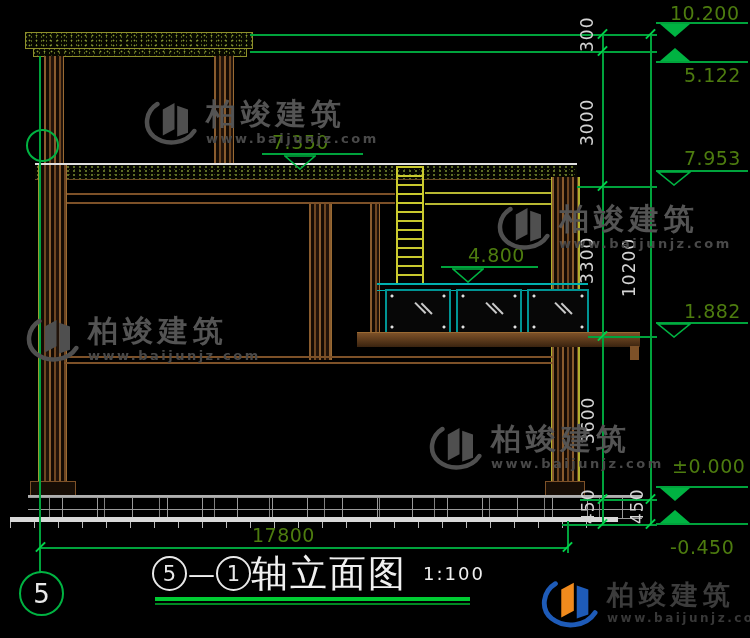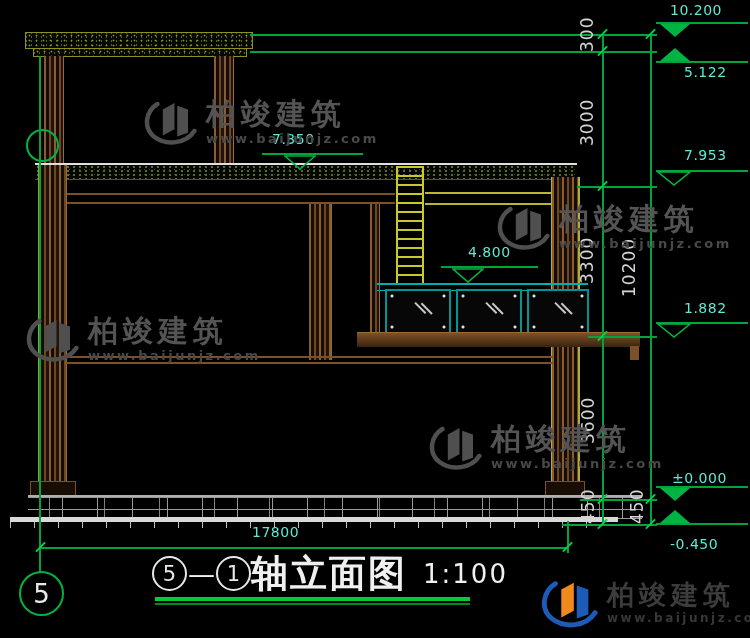--- a/index.html
+++ b/index.html
@@ -3,21 +3,21 @@
 <meta charset="utf-8">
 <style>
   html,body{margin:0;padding:0;background:#111}
   .canvas{position:relative;width:750px;height:638px;background:#000;overflow:hidden;
           font-family:"DejaVu Sans",sans-serif}
   .abs{position:absolute}
   .gline{background:#00a33c}
   .wline{background:#d8d8d8}
   .bline{background:#7d5128}
   .yline{background:#b8b832}
-  .dimtext{position:absolute;color:#5eead4;font-size:14px;letter-spacing:.5px;white-space:nowrap}
+  .dimtext{position:absolute;color:#4d7c0f;font-size:19px;letter-spacing:.5px;white-space:nowrap}
   .vdim{position:absolute;writing-mode:vertical-rl;transform:rotate(180deg);color:#d4d4d4;
         font-size:17px;letter-spacing:1px;display:flex;align-items:center;justify-content:center}
   .wall-v{position:absolute;background:repeating-linear-gradient(90deg,#8a5c2e 0 2px,#140b04 2px 5px,
           #6e4622 5px 7px,#21130a 7px 10px);border-right:1px solid #9a6a33}
   .speckle{position:absolute;background-color:#070800;
      background-image:radial-gradient(circle,#8c9c34 .8px,transparent 1.1px),
                       radial-gradient(circle,#55651f .8px,transparent 1.1px);
      background-size:7px 5px,5px 4px;background-position:0 0,3px 2px}
   .speckle-dk{position:absolute;background-color:#050600;
      background-image:radial-gradient(circle,#5c6c24 .8px,transparent 1.1px),
@@ -53,22 +53,22 @@
   .wm{position:absolute;display:flex;align-items:center;gap:9px}
   .wm-brand{font-size:30px;font-weight:900;color:#545454;letter-spacing:5px;line-height:1.05;white-space:nowrap}
   .wm-url{font-size:13px;font-weight:700;color:#494949;letter-spacing:2.5px;margin-top:1px;white-space:nowrap}
   .wm-color .wm-brand{color:#3c3c3c;font-size:27px}
   .wm-color .wm-url{color:#383838;font-size:12px}
   
   .title-row{position:absolute;display:flex;align-items:center;color:#f0f0f0}
   .circle-num{width:31px;height:31px;border:2px solid #e8e8e8;border-radius:50%;color:#e8e8e8;
      font-size:21px;display:flex;align-items:center;justify-content:center;flex:none}
   .title-dash{font-size:27px;margin:0 1px;line-height:1}
-  .title-name{font-size:37px;font-weight:700;letter-spacing:2px;line-height:1;white-space:nowrap}
-  .title-scale{font-size:26px;margin-left:16px;letter-spacing:2px;white-space:nowrap}
+  .title-name{font-size:37px;font-weight:400;letter-spacing:2px;line-height:1;white-space:nowrap}
+  .title-scale{font-size:18px;margin-left:16px;letter-spacing:2px;white-space:nowrap}
 </style>
 </head>
 <body>
 
 <div class="canvas">
 
   <div class="speckle" style="left:25px;top:32px;width:226px;height:15px;border:1px solid #8f8f2a"></div>
   <div class="speckle" style="left:33px;top:48px;width:212px;height:7px;border:1px solid #8f8f2a"></div>
   <div class="wall-v" style="left:44px;top:56px;width:19px;height:108px"></div>
   <div class="wall-v" style="left:214px;top:56px;width:19px;height:108px"></div>
@@ -164,21 +164,21 @@
   <svg class="otri" style="left:657px;top:171px" width="34" height="15">
     <polygon points="1,1 33,1 17,14" fill="none" stroke="#00b342" stroke-width="1.6"></polygon>
     </svg>
 
   <div class="dimtext" style="left:684px;top:300px">1.882</div>
   <div class="gline abs" style="left:656px;top:322px;width:92px;height:1.5px"></div>
   <svg class="otri" style="left:657px;top:323px" width="34" height="15">
     <polygon points="1,1 33,1 17,14" fill="none" stroke="#00b342" stroke-width="1.6"></polygon>
     </svg>
 
-  <div class="dimtext" style="left:672px;top:470px">±0.000</div>
+  <div class="dimtext" style="left:672px;top:455px">±0.000</div>
   <div class="gline abs" style="left:656px;top:486px;width:92px;height:1.5px"></div>
   <div class="tri-down" style="left:660px;top:488px"></div>
 
   <div class="tri-up" style="left:660px;top:510px"></div>
   <div class="gline abs" style="left:656px;top:523px;width:92px;height:1.5px"></div>
   <div class="dimtext" style="left:670px;top:536px">-0.450</div>
 
   <div class="gline abs" style="left:567px;top:521px;width:1.5px;height:32px"></div>
   <div class="gline abs" style="left:39px;top:547px;width:529px;height:1.5px"></div>
   <div class="dtick" style="left:40px;top:547px"></div>

